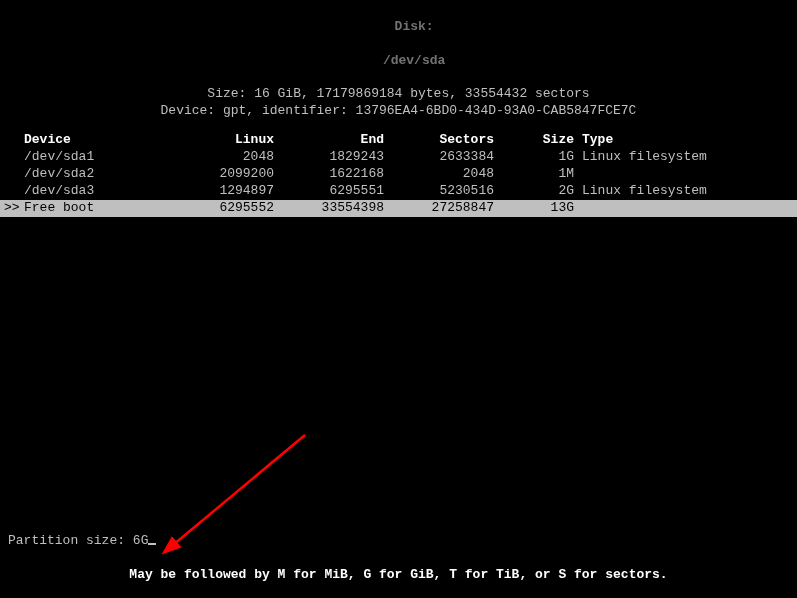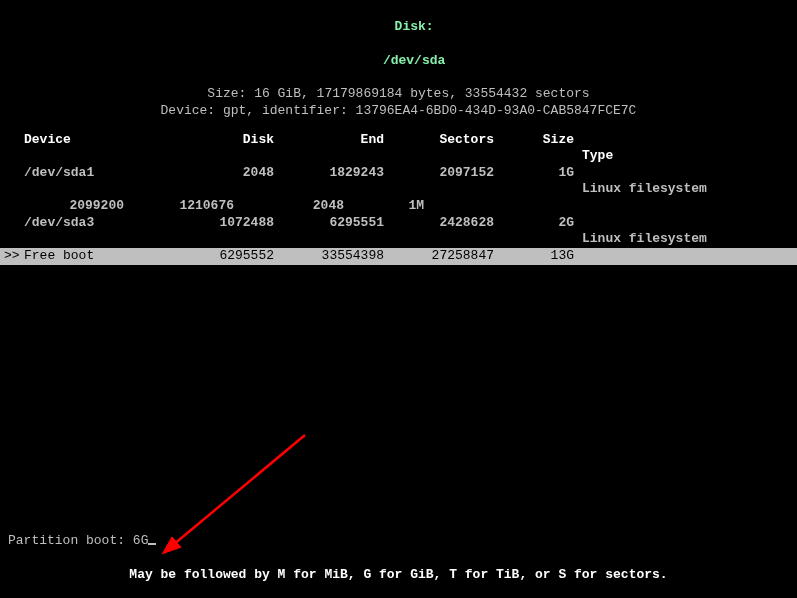--- a/index.html
+++ b/index.html
@@ -20,37 +20,36 @@
     }
     .header {
       text-align: center;
       padding-top: 2px;
     }
     .header-line {
       white-space: pre;
     }
     .bold {
       font-weight: bold;
-      color: #86efac;
+      color: #737373;
     }
     .table-container {
       margin-top: 12px;
     }
     .table-row {
       display: flex;
       white-space: pre;
       padding-left: 24px;
-      font-weight: bold;
     }
     .col-device { width: 150px; text-align: left; }
     .col-start  { width: 100px; text-align: right; }
     .col-end    { width: 110px; text-align: right; }
     .col-sectors{ width: 110px; text-align: right; }
     .col-size   { width: 80px;  text-align: right; }
-    .col-type   { flex: 1; text-align: left; padding-left: 8px; margin-top: 16px; }
+    .col-type   { flex: 1; text-align: left; padding-left: 8px; }
     .header-row {
       font-weight: bold;
       color: #fff;
       padding-left: 24px;
     }
     .selected-row-wrap {
       background: #bfbfbf;
       color: #000;
       display: flex;
       width: 100%;
@@ -95,63 +94,64 @@
     <span> </span>
     <span>/dev/sda</span>
   </div>
   <div class="header-line">Size: 16 GiB, 17179869184 bytes, 33554432 sectors</div>
   <div class="header-line">Device: gpt, identifier: 13796EA4-6BD0-434D-93A0-CAB5847FCE7C</div>
 </div>
 
 <div class="table-container">
   <div class="table-row header-row">
     <span class="col-device">Device</span>
-    <span class="col-start">Disk</span>
+    <span class="col-start">Linux</span>
     <span class="col-end">End</span>
     <span class="col-sectors">Sectors</span>
     <span class="col-size">Size</span>
     <span class="col-type">Type</span>
   </div>
 
   <div class="table-row">
     <span class="col-device">/dev/sda1</span>
     <span class="col-start">2048</span>
     <span class="col-end">1829243</span>
-    <span class="col-sectors">2097152</span>
+    <span class="col-sectors">2633384</span>
     <span class="col-size">1G</span>
     <span class="col-type">Linux filesystem</span>
   </div>
   <div class="table-row">
+    <span class="col-device">/dev/sda2</span>
     <span class="col-start">2099200</span>
-    <span class="col-end">1210676</span>
+    <span class="col-end">1622168</span>
     <span class="col-sectors">2048</span>
     <span class="col-size">1M</span>
   </div>
   <div class="table-row">
     <span class="col-device">/dev/sda3</span>
-    <span class="col-start">1072488</span>
+    <span class="col-start">1294897</span>
     <span class="col-end">6295551</span>
-    <span class="col-sectors">2428628</span>
+    <span class="col-sectors">5230516</span>
     <span class="col-size">2G</span>
     <span class="col-type">Linux filesystem</span>
   </div>
 
   <div class="selected-row-wrap">
     <span class="marker">&gt;&gt;</span>
     <span class="col-device">Free boot</span>
     <span class="col-start">6295552</span>
     <span class="col-end">33554398</span>
     <span class="col-sectors">27258847</span>
     <span class="col-size">13G</span>
     <span class="col-type"></span>
   </div>
 </div>
 
 <div class="prompt-area">
-  <span>Partition boot: </span><span>6G</span><span class="cursor"></span>
+  <span>Partition size: </span><span>6G</span><span class="cursor"></span>
 </div>
 
 <div class="hint">May be followed by M for MiB, G for GiB, T for TiB, or S for sectors.</div>
 
 <svg class="arrow" style="left:155px; top:430px;" width="160" height="130" viewBox="0 0 160 130">
   <defs>
     <marker id="ah" markerWidth="10" markerHeight="10" refX="2" refY="3" orient="auto">
       <path d="M0,0 L0,6 L8,3 z" fill="#ff0000"></path>
     </marker>
   </defs>

